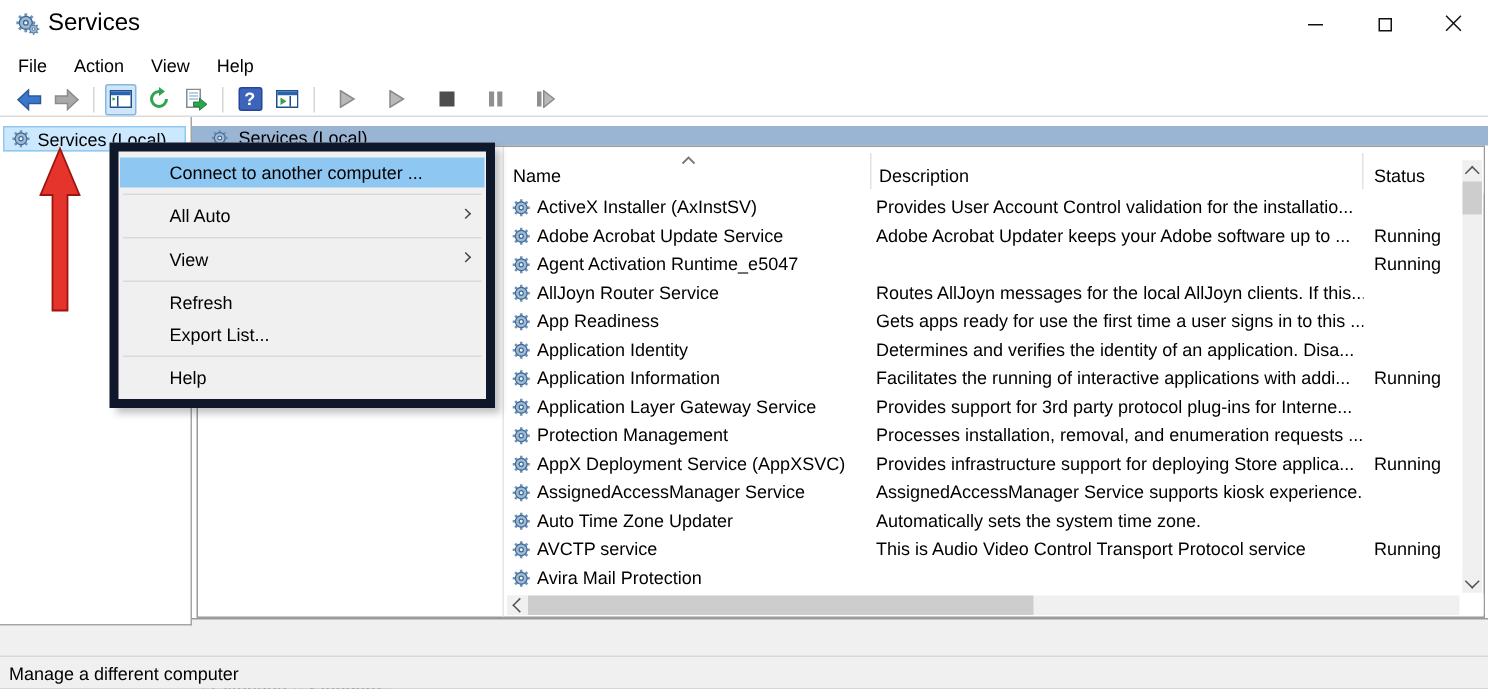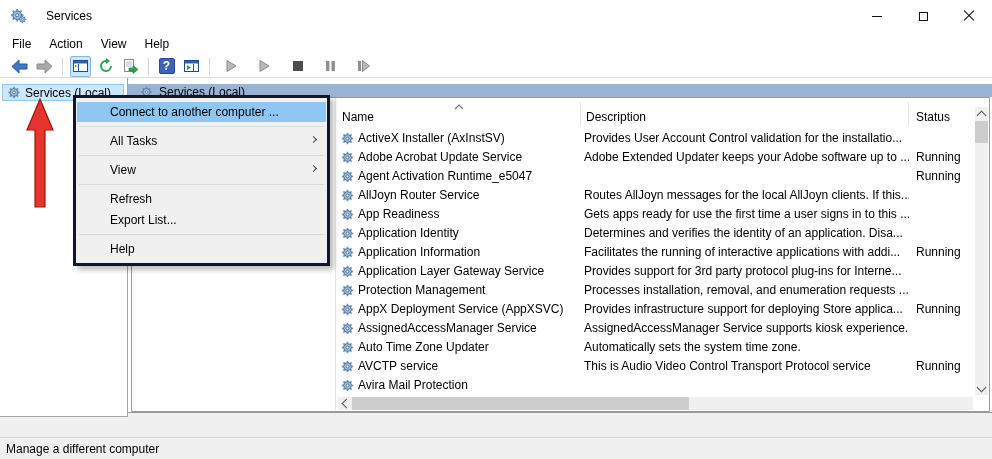--- a/index.html
+++ b/index.html
@@ -5,21 +5,21 @@
   * { box-sizing: border-box; margin: 0; padding: 0; }
   body { background:#c8c8c8; font-family:"Liberation Sans", sans-serif; }
   .window{
     position:relative; width:992px; height:459px; background:#fff;
     outline:1px solid #8f8f8f; overflow:hidden;
     font-family:"Liberation Sans", sans-serif; color:#000;
   }
   
   .titlebar{ position:absolute; left:0; top:0; width:992px; height:32px; background:#fff; display:flex; align-items:center; }
   .titlebar .appicon{ margin-left:10px; width:18px; height:16px; }
-  .titlebar .title{ margin-left:18px; font-size:12px; }
+  .titlebar .title{ margin-left:4px; font-size:16px; }
   .wincontrols{ position:absolute; right:0; top:0; height:32px; display:flex; }
   .winbtn{ width:46px; height:32px; display:flex; align-items:center; justify-content:center; background:transparent; border:none; cursor:default; }
   .glyph-min{ width:10px; height:0; border-top:1px solid #111; display:block; }
   .glyph-max{ width:9px; height:9px; border:1px solid #111; display:block; }
   .glyph-close{ position:relative; width:12px; height:12px; display:block; }
   .glyph-close::before,.glyph-close::after{ content:""; position:absolute; left:-1px; top:5px; width:14px; height:1px; background:#111; }
   .glyph-close::before{ transform:rotate(45deg); }
   .glyph-close::after{ transform:rotate(-45deg); }
   
   .menubar{ position:absolute; left:0; top:32px; width:878px; height:23px; display:flex; align-items:center; padding-left:3px; background:#fff; }
@@ -75,21 +75,21 @@
   .tab{ position:relative; height:20px; }
   .tab .shape{ position:absolute; inset:0; background:#8a8a8a; clip-path:polygon(0 0,100% 0,calc(100% - 8px) 100%,8px 100%); }
   .tab .inner{ position:absolute; left:1px; right:1px; top:0; bottom:1px; clip-path:polygon(0 0,100% 0,calc(100% - 8px) 100%,8px 100%); background:#f0f0f0; display:flex; align-items:center; justify-content:center; font-size:12px; }
   .tab.active .inner{ background:#fff; }
   .tab1{ width:70px; }
   .tab2{ width:68px; margin-left:-5px; }
   
   .statusbar{ position:absolute; left:0; top:437px; width:992px; height:22px; background:#f0f0f0; border-top:1px solid #d8d8d8; display:flex; align-items:center; }
   .statusbar span{ margin-left:6px; font-size:12px; }
   
-  .contextmenu{ position:absolute; left:73px; top:95px; width:257px; background:#f0f0f0; border:3px solid #0f172a; box-shadow:4px 4px 5px rgba(0,0,0,.25); padding:3px 1px; z-index:20; }
+  .contextmenu{ position:absolute; left:73px; top:95px; width:257px; background:#f0f0f0; border:6px solid #0f172a; box-shadow:4px 4px 5px rgba(0,0,0,.25); padding:3px 1px; z-index:20; }
   .cmi{ position:relative; height:20px; display:flex; align-items:center; font-size:12px; padding-left:33px; margin:1px 0; }
   .cmi.highlight{ background:var(--menu-highlight,#8fc7f3); }
   .cmi .subarrow{ position:absolute; right:10px; top:6px; width:5px; height:5px; border:solid #444; border-width:0 1px 1px 0; transform:rotate(-45deg); }
   .csep{ height:1px; background:#d9d9d9; margin:4px 2px; }
 </style>
 </head>
 <body>
 
 <svg width="0" height="0" style="position:absolute">
   <defs>
@@ -252,21 +252,21 @@
     <span class="c-name">ActiveX Installer (AxInstSV)</span>
     <span class="c-desc">Provides User Account Control validation for the installatio...</span>
     <span class="c-status"></span>
   </div>
 
   <div class="srow">
     <svg width="13" height="13" viewBox="0 0 16 16">
                 <use href="#gear"></use>
               </svg>
     <span class="c-name">Adobe Acrobat Update Service</span>
-    <span class="c-desc">Adobe Extended Updater keeps your Adobe software up to ...</span>
+    <span class="c-desc">Adobe Acrobat Updater keeps your Adobe software up to ...</span>
     <span class="c-status">Running</span>
   </div>
 
   <div class="srow">
     <svg width="13" height="13" viewBox="0 0 16 16">
                 <use href="#gear"></use>
               </svg>
     <span class="c-name">Agent Activation Runtime_e5047</span>
     <span class="c-status">Running</span>
   </div>
@@ -407,21 +407,21 @@
   </div>
 
   <div class="statusbar">
     <span>Manage a different computer</span>
   </div>
 
   <div class="contextmenu">
     <div class="cmi highlight">Connect to another computer ...</div>
     <div class="csep"></div>
     <div class="cmi">
-        <span>All Tasks</span>
+        <span>All Auto</span>
         <span class="subarrow"></span>
       </div>
     <div class="csep"></div>
     <div class="cmi">
         <span>View</span>
         <span class="subarrow"></span>
       </div>
     <div class="csep"></div>
     <div class="cmi">Refresh</div>
     <div class="cmi">Export List...</div>

